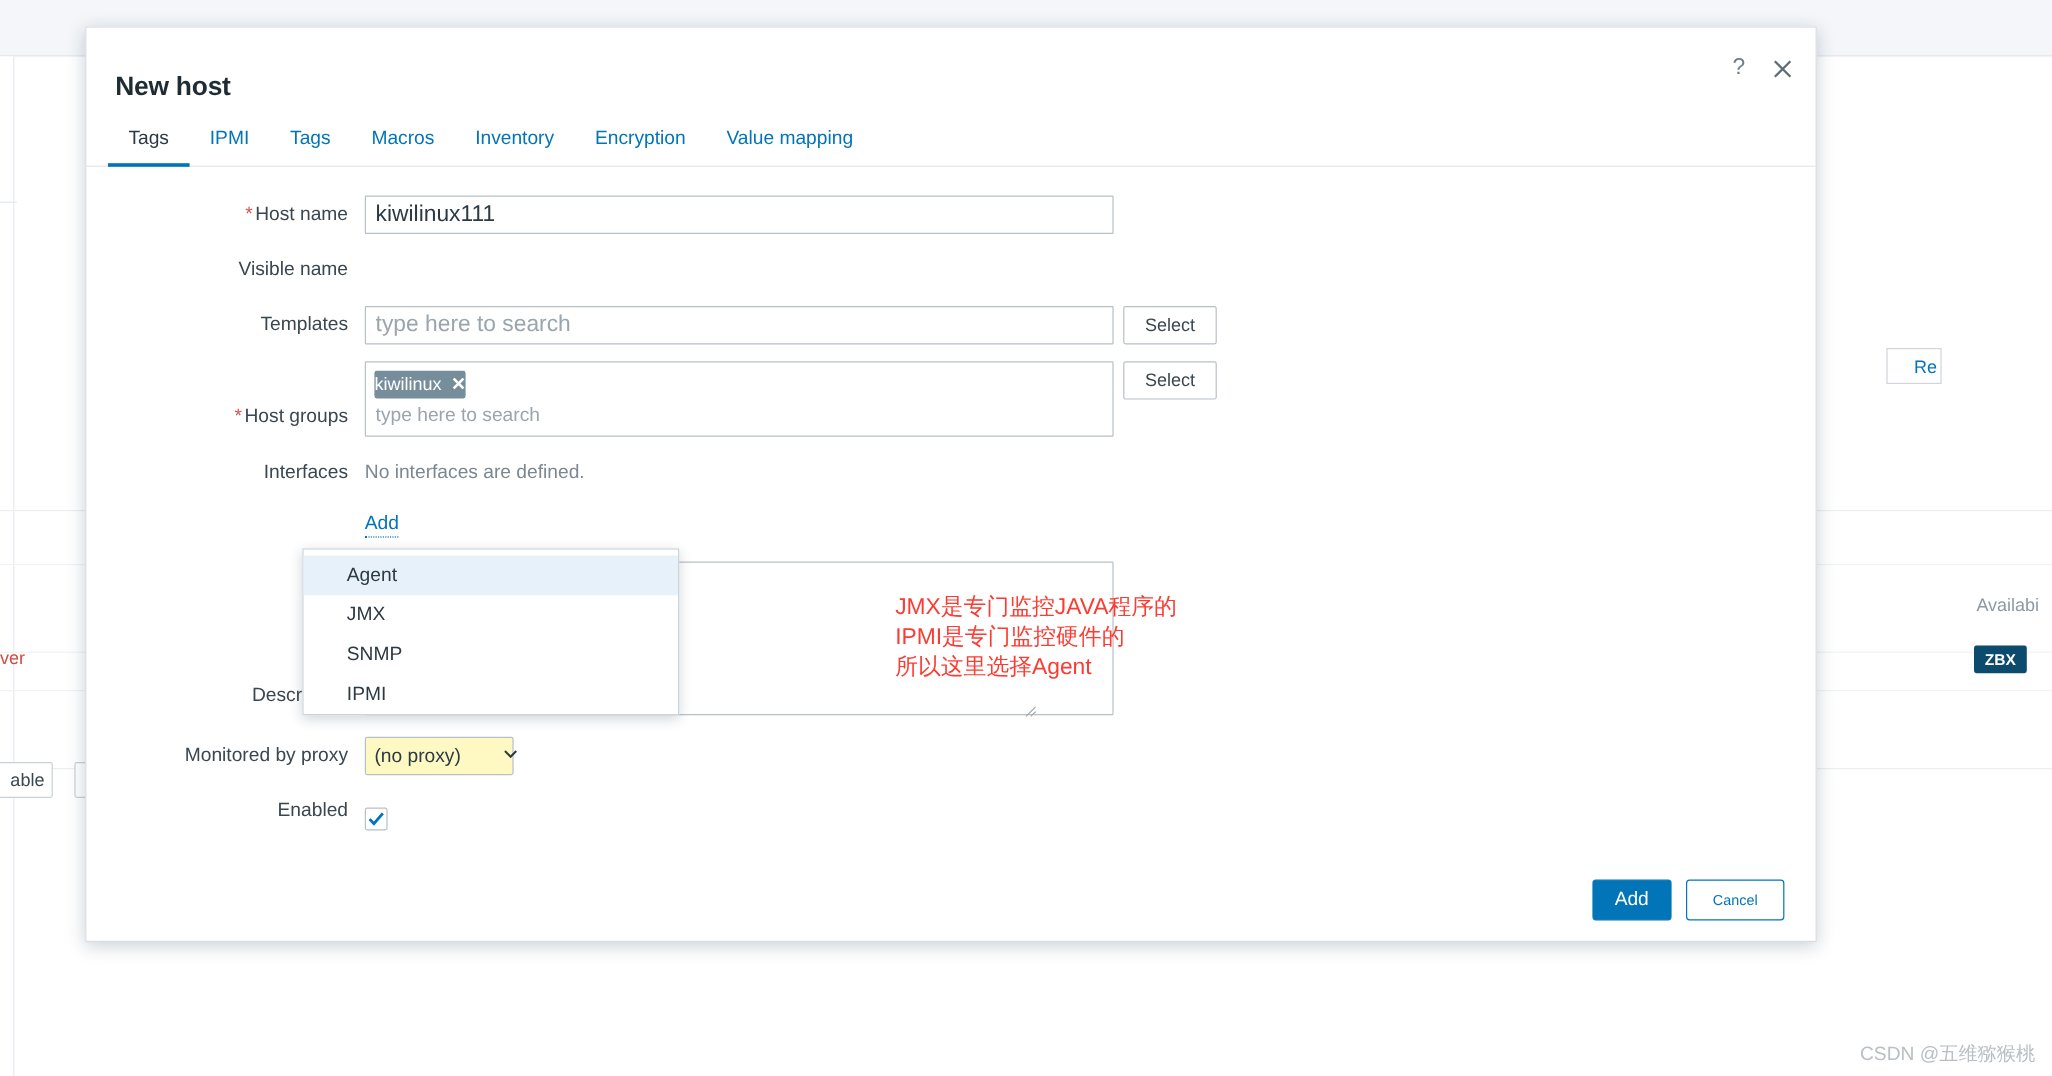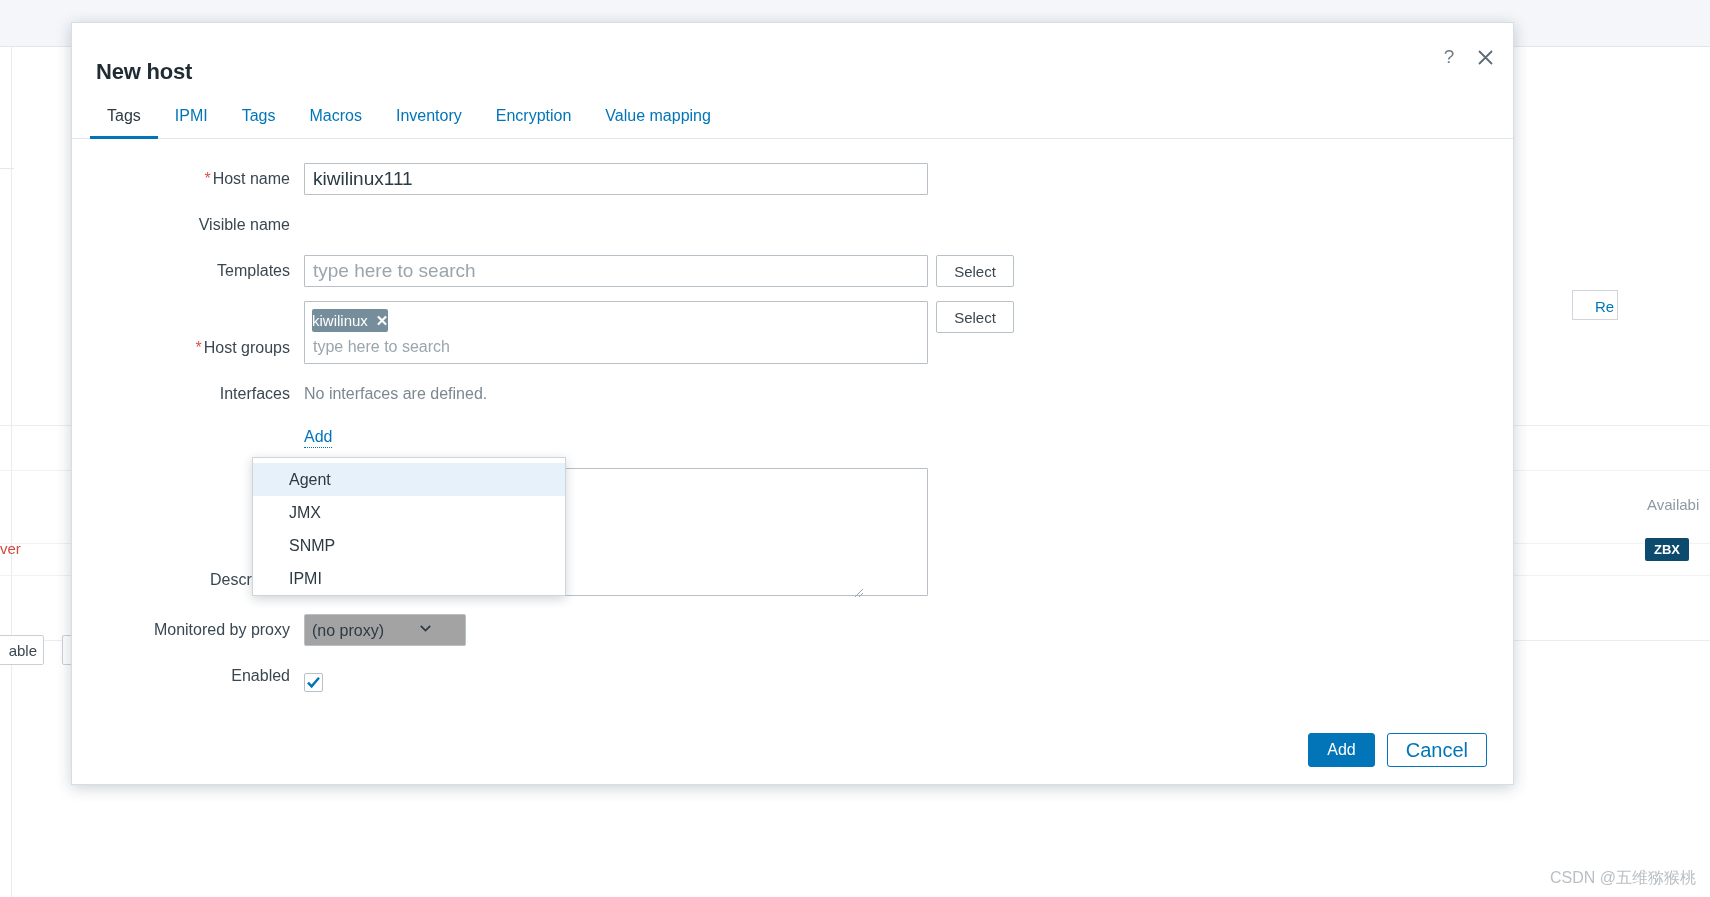--- a/index.html
+++ b/index.html
@@ -160,21 +160,21 @@
   .ta {
     width: 624px; height: 128px;
     border: 1px solid #b8c0c7; background: #ffffff; resize: none;
     font-size: 16px; color: #2b3a43; padding: 6px 8px; border-radius: 1px;
     font-family: "Liberation Sans", sans-serif; outline: none;
   }
 
   
   .sel-wrap { position: relative; width: 136px; height: 32px; }
   .sel {
-    width: 162px; height: 32px; border: 1px solid #b8c0c7; background: #a3a3a3;
+    width: 124px; height: 32px; border: 1px solid #b8c0c7; background: #fef9c3;
     font-size: 16px; color: #2b3a43; padding: 0 28px 0 7px; border-radius: 2px;
     appearance: none; -webkit-appearance: none; outline: none;
     font-family: "Liberation Sans", sans-serif; cursor: pointer;
   }
   .sel-arrow {
     position: absolute; right: 9px; top: 11px; pointer-events: none;
     width: 11px; height: 7px;
   }
 
   
@@ -214,21 +214,21 @@
   }
   .btn-primary {
     height: 34px; min-width: 60px; padding: 0 18px;
     background: #0275b8; color: #ffffff; border: 1px solid #0275b8;
     border-radius: 3px; font-size: 16px; cursor: pointer;
     font-family: "Liberation Sans", sans-serif;
   }
   .btn-ghost {
     height: 34px; min-width: 82px; padding: 0 18px;
     background: #ffffff; color: #0275b8; border: 1px solid #0275b8;
-    border-radius: 3px; font-size: 20px; cursor: pointer;
+    border-radius: 3px; font-size: 12px; cursor: pointer;
     font-family: "Liberation Sans", sans-serif;
   }
 
   
   .watermark {
     position: absolute; right: 14px; bottom: 8px;
     font-size: 16px; color: #b9bfc4; white-space: nowrap; z-index: 5;
   }
   .resize-grip {
     position: absolute; left: 852px; top: 586px; width: 12px; height: 12px; z-index: 30;
@@ -378,16 +378,21 @@
     <div class="dd-item sel-hl">Agent</div>
     <div class="dd-item">JMX</div>
     <div class="dd-item">SNMP</div>
     <div class="dd-item">IPMI</div>
   </div>
 
   <svg class="resize-grip" viewBox="0 0 12 12">
     <path d="M11 3 L3 11 M11 7 L7 11" stroke="#9aa5ad" stroke-width="1" fill="none"></path>
   </svg>
 
+  <div class="annot">
+    <div>JMX是专门监控JAVA程序的</div>
+    <div>IPMI是专门监控硬件的</div>
+    <div>所以这里选择Agent</div>
+  </div>
 
   <div class="watermark">CSDN @五维猕猴桃</div>
 
 </div>
 
 </body></html>

